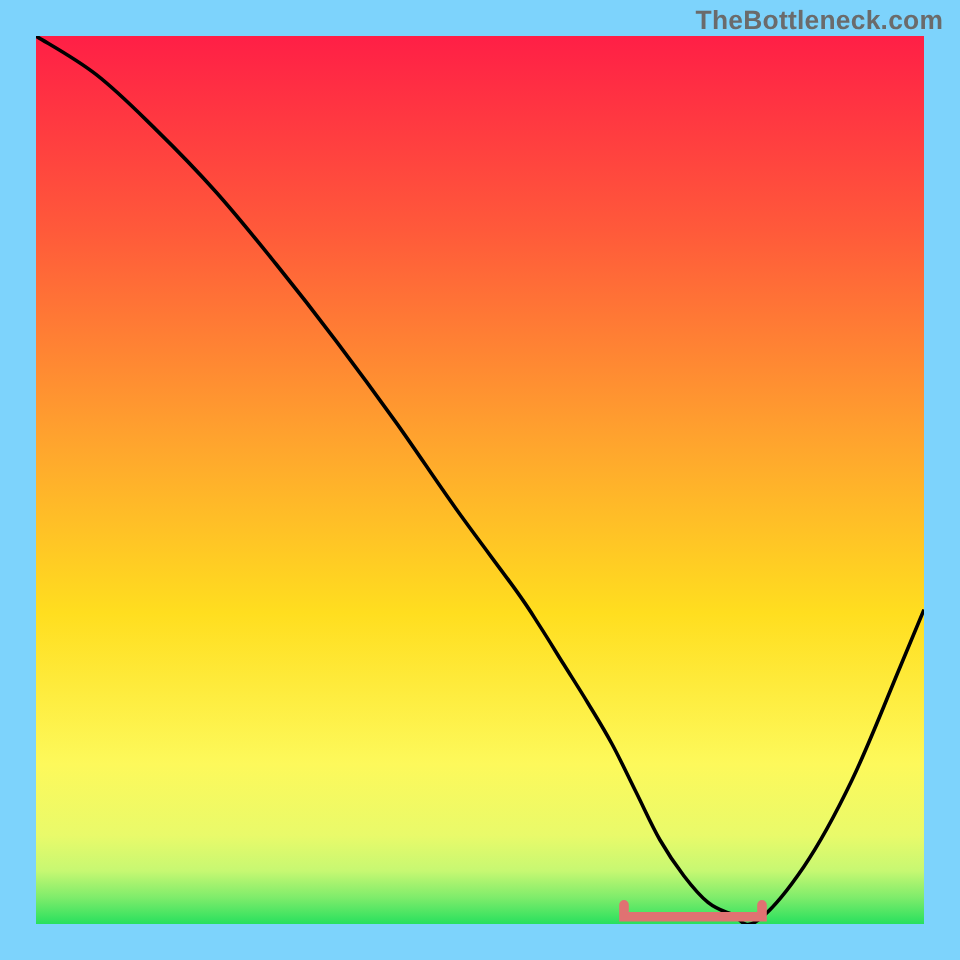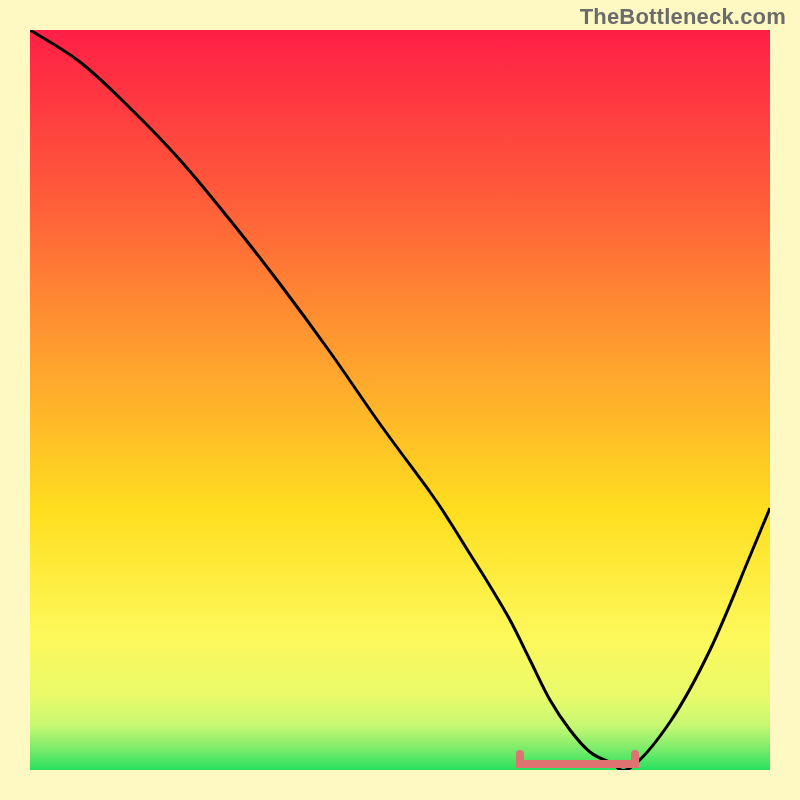--- a/index.html
+++ b/index.html
@@ -8,21 +8,21 @@
     width: 800px;
     height: 800px;
     background: #000;
     overflow: hidden;
     font-family: Arial, Helvetica, sans-serif;
   }
   .outer {
     position: relative;
     width: 800px;
     height: 800px;
-    background: #fef9c3;
+    background: #7dd3fc;
   }
   .watermark {
     position: absolute;
     top: 4px;
     right: 14px;
     color: #6b6b6b;
     font-size: 22px;
     font-weight: 600;
     letter-spacing: 0.2px;
     z-index: 10;

